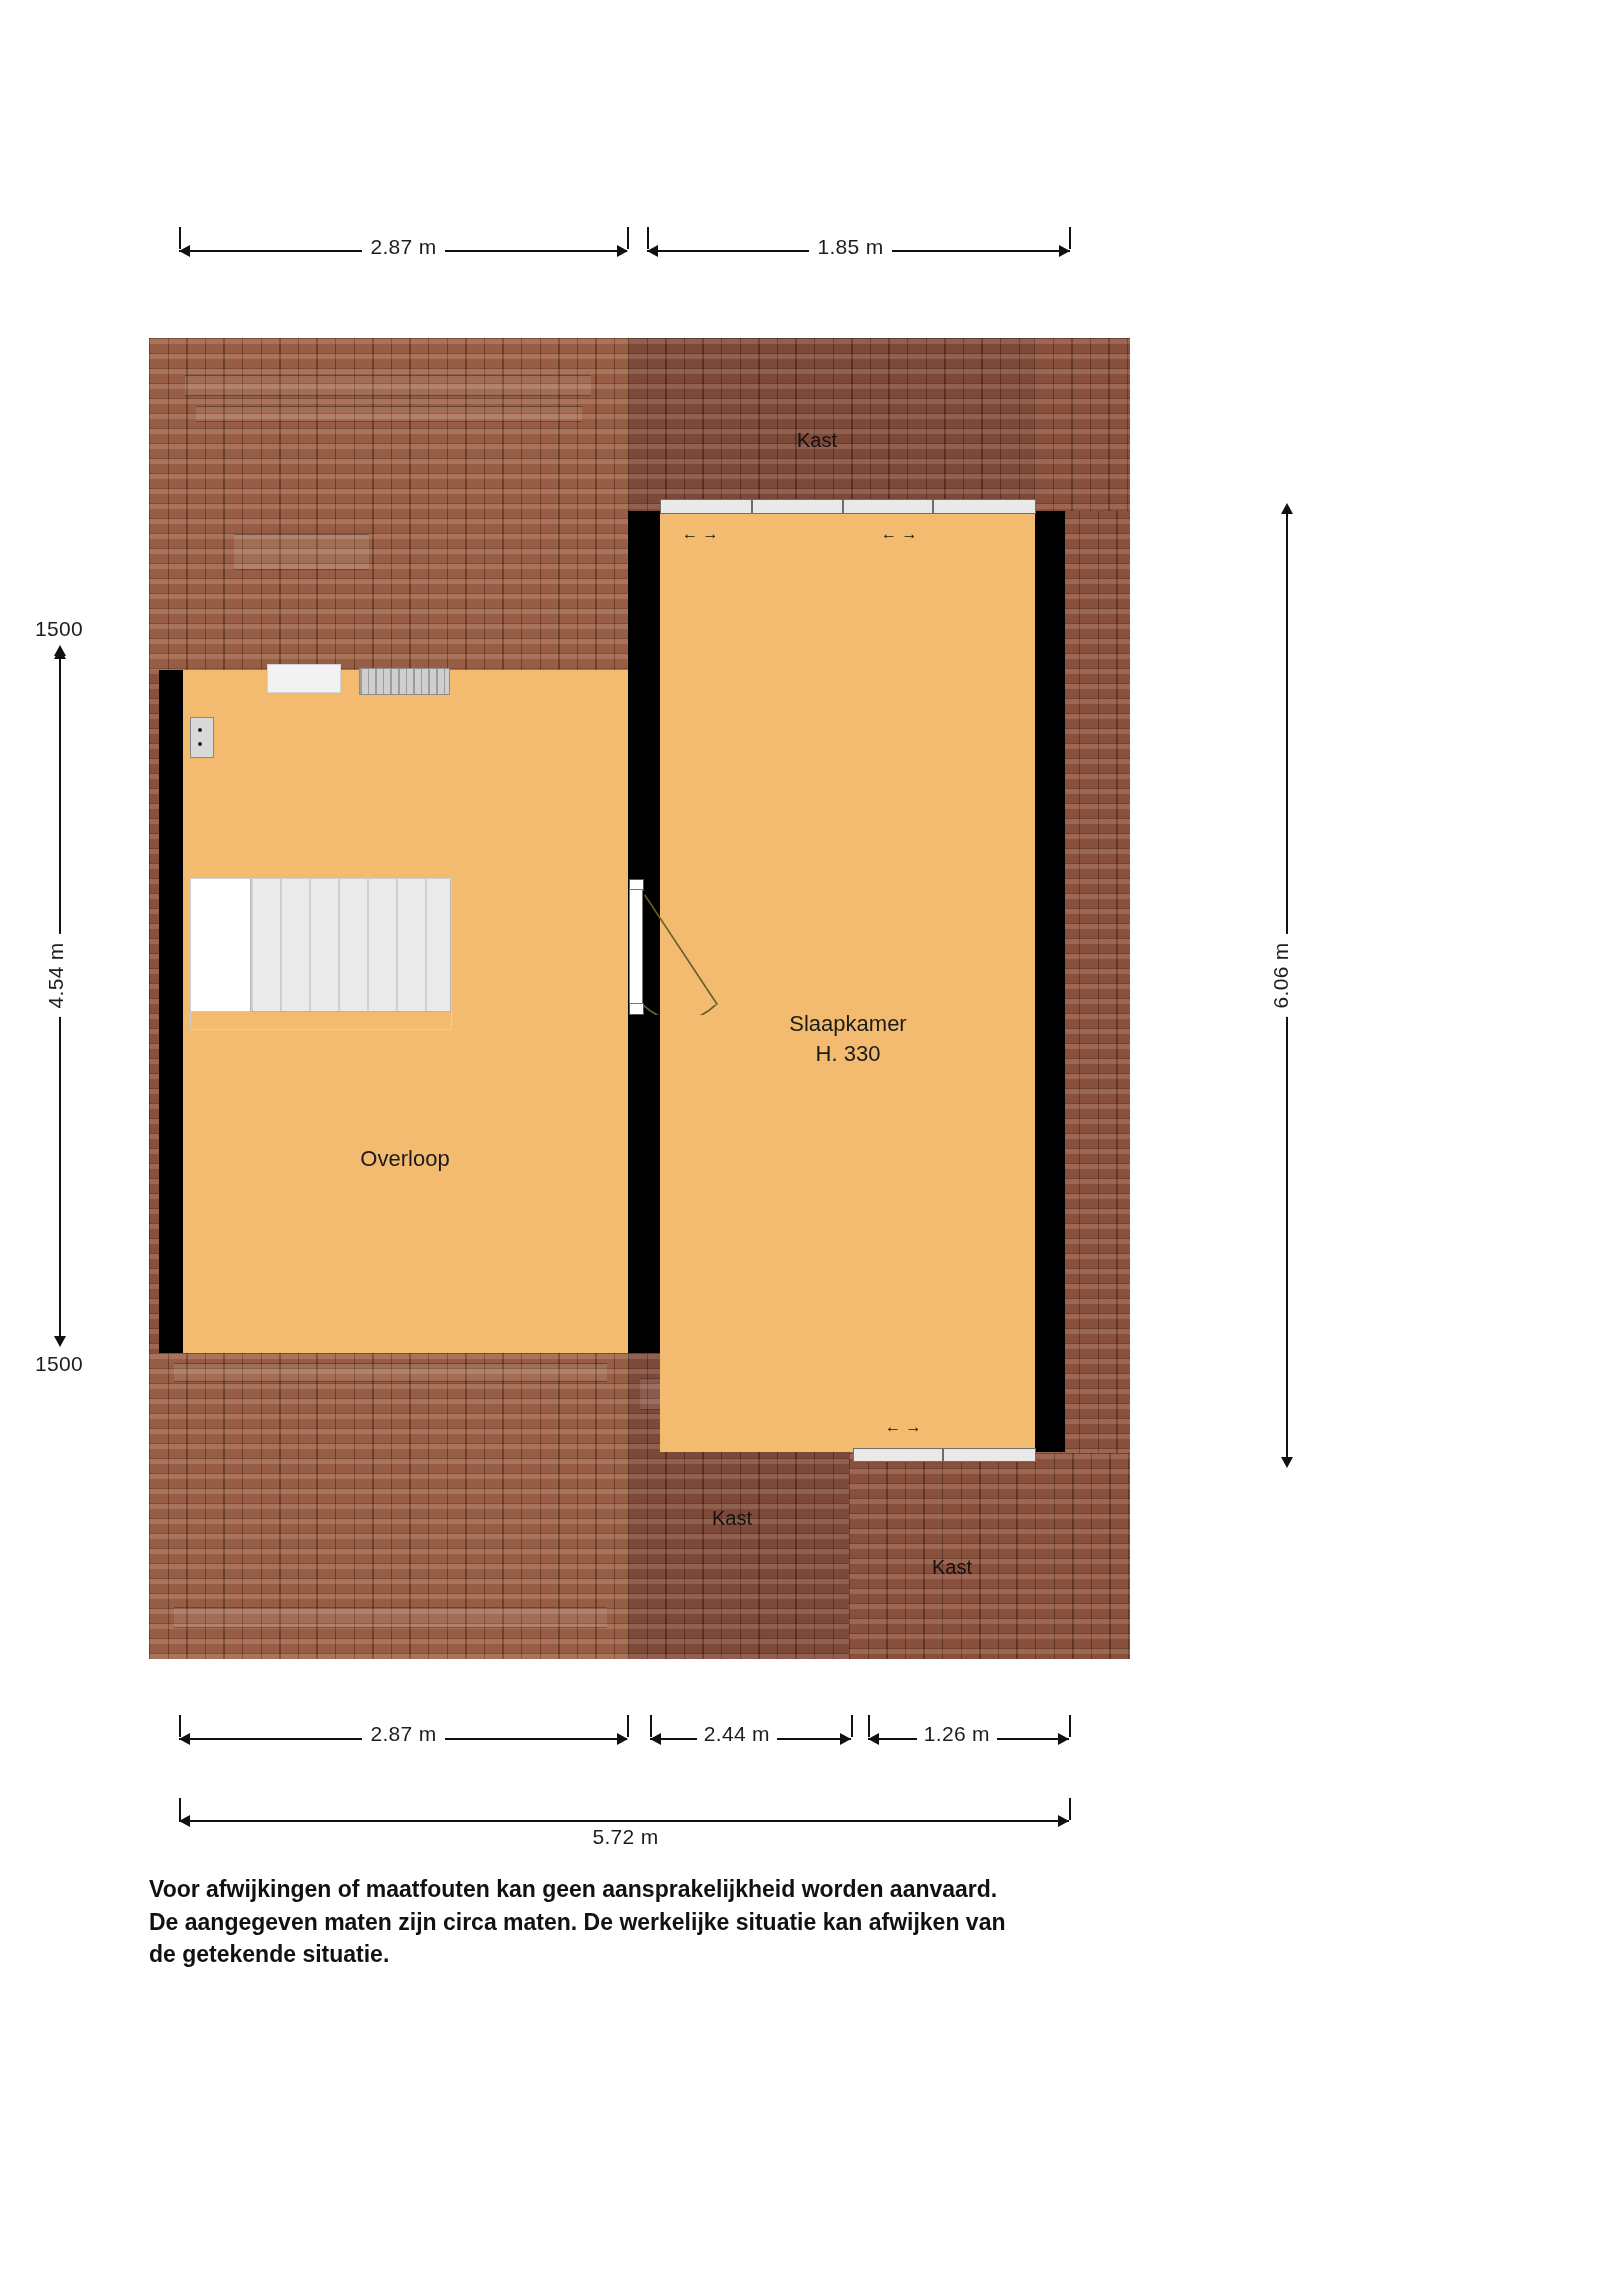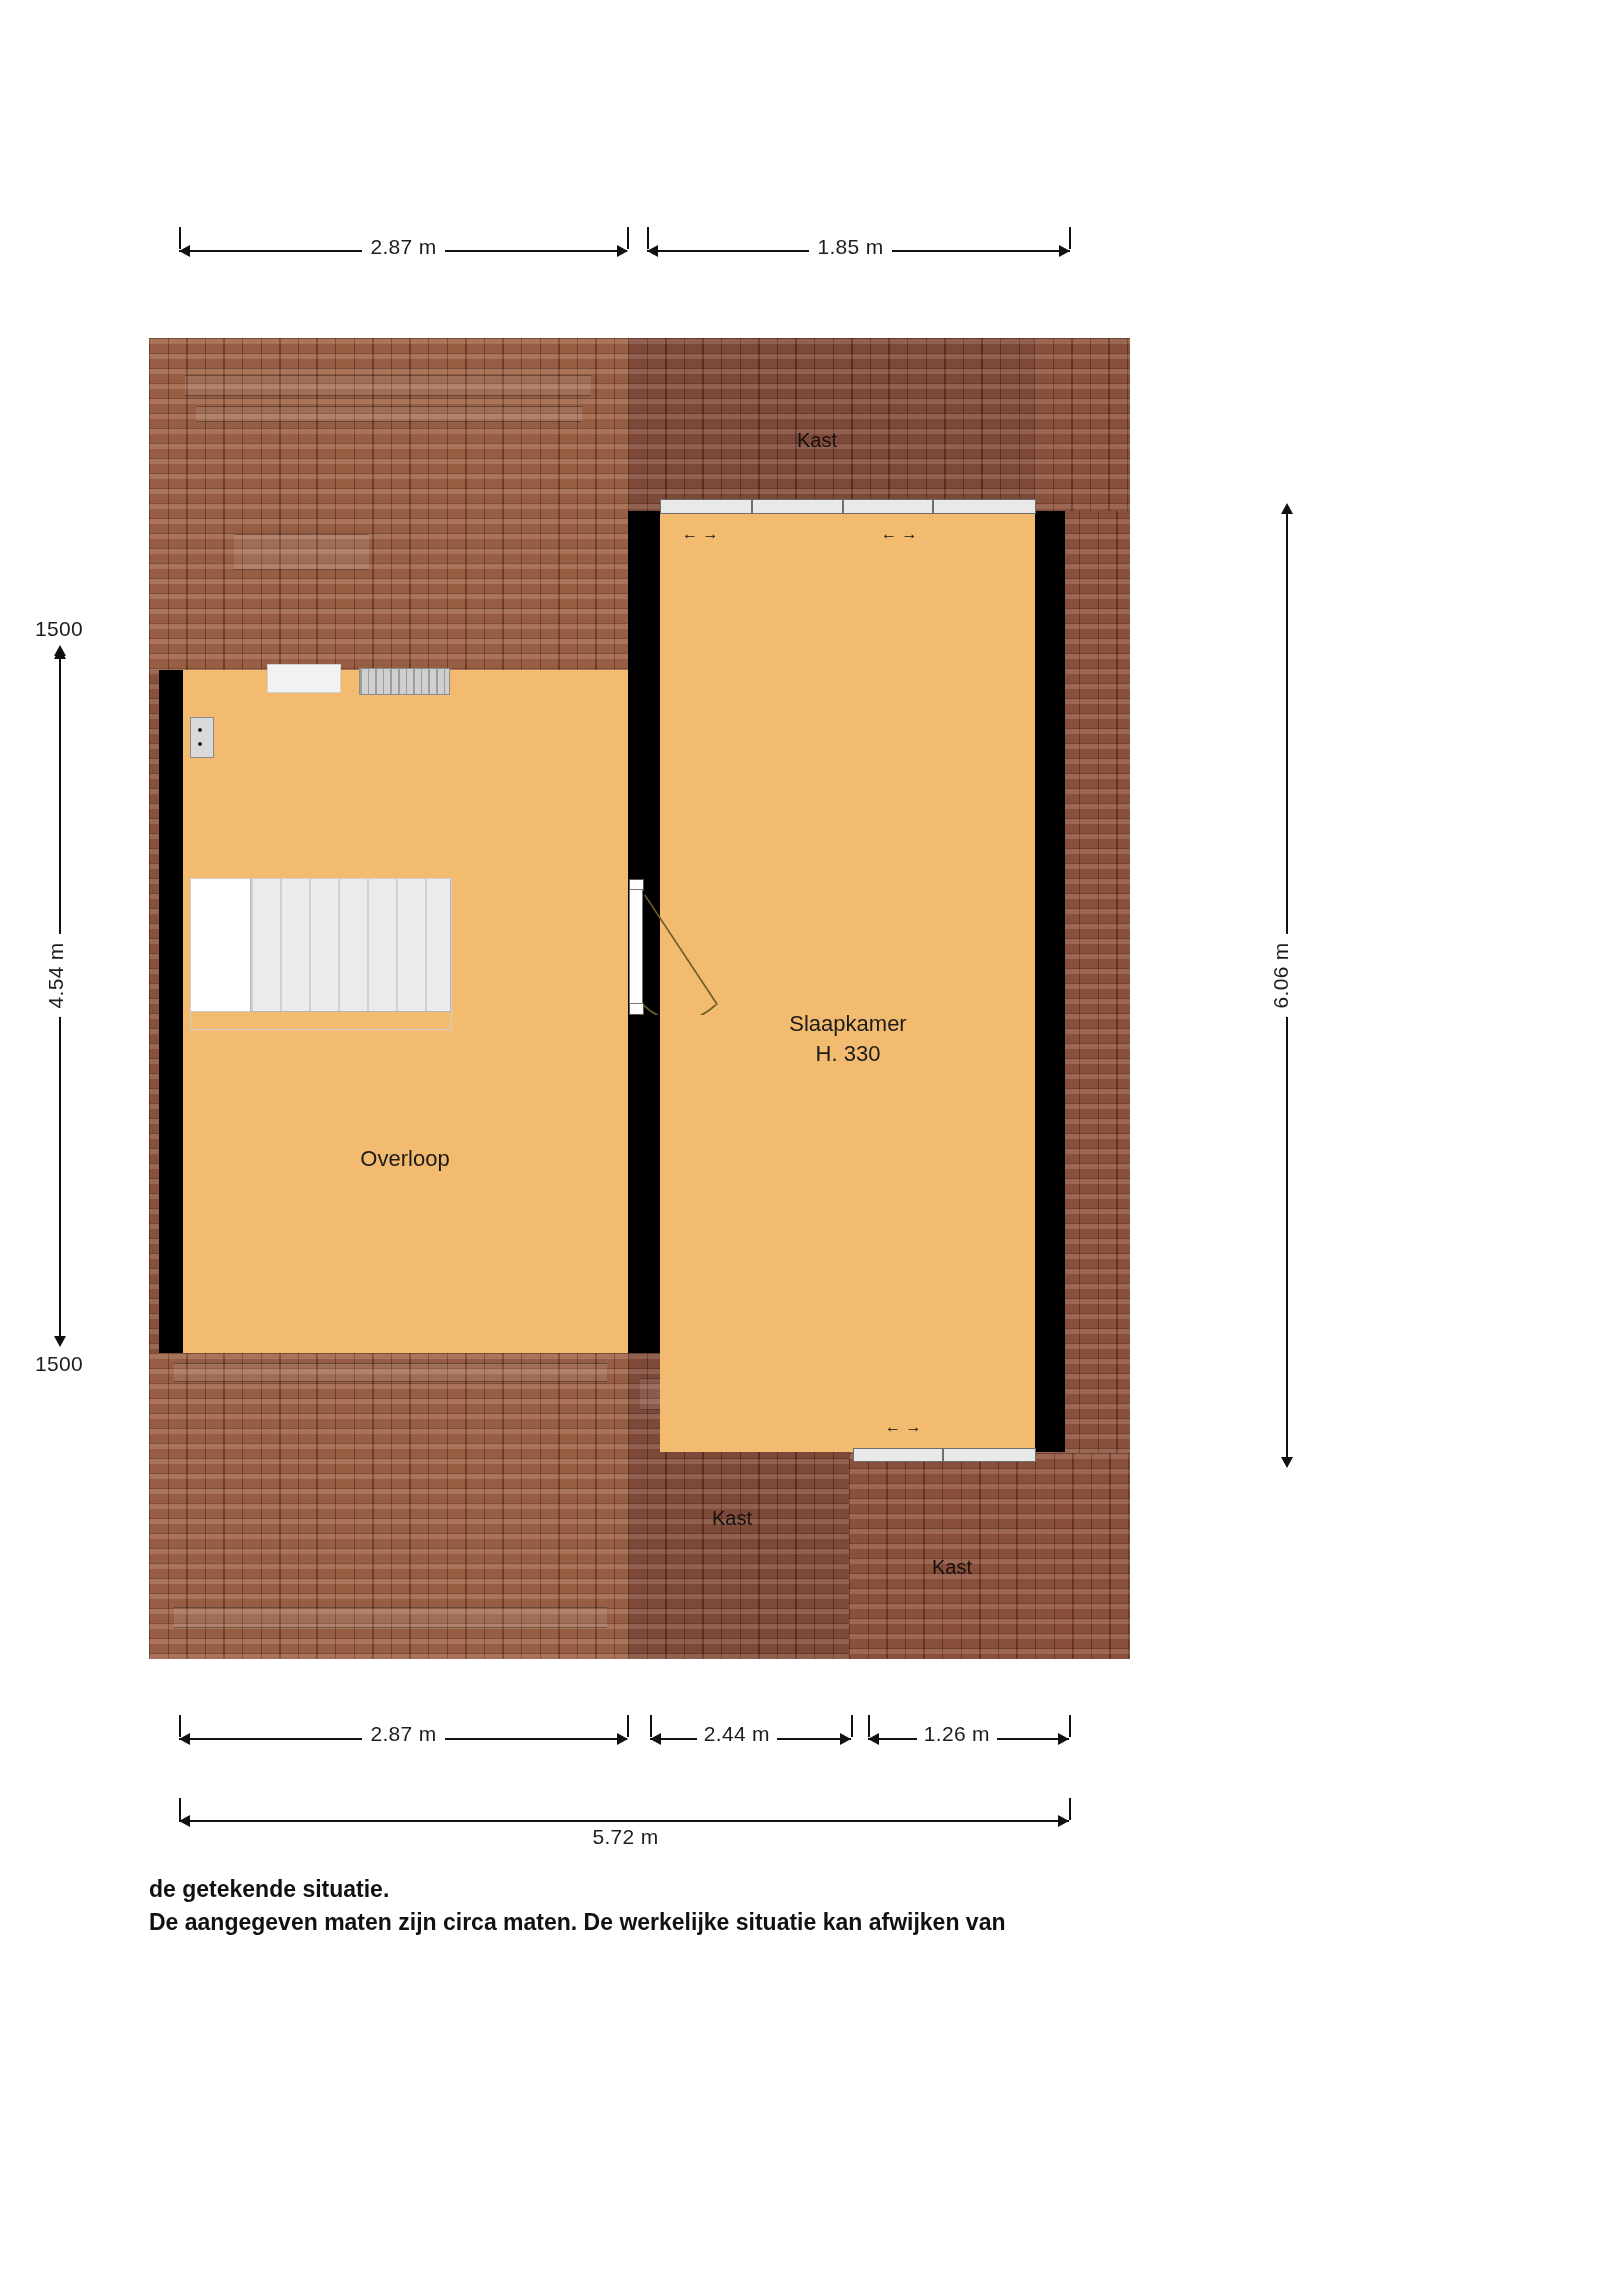--- a/index.html
+++ b/index.html
@@ -369,18 +369,19 @@
   <div>
     <div class="dim-line h" style="left:179px; top:1820px; width:890px;"></div>
     <div class="arrow left" style="left:179px; top:1815px;"></div>
     <div class="arrow right" style="left:1058px; top:1815px;"></div>
     <div class="dim-line v" style="left:179px; top:1798px; height:22px;"></div>
     <div class="dim-line v" style="left:1069px; top:1798px; height:22px;"></div>
     <div class="dim-label" style="left:584px; top:1805px; background:#fff; padding:0 8.5px;margin-top:20px;">5.72 m</div>
   </div>
 
   <div class="disclaimer">
+    <div>Voor  afwijkingen of maatfouten kan geen aansprakelijkheid worden aanvaard.</div>
+    <div>De aangegeven maten zijn circa maten. De werkelijke situatie kan afwijken van</div>
     <div>de getekende situatie.</div>
-    <div>De aangegeven maten zijn circa maten. De werkelijke situatie kan afwijken van</div>
   </div>
 
 </div>
 
 
 </body></html>

